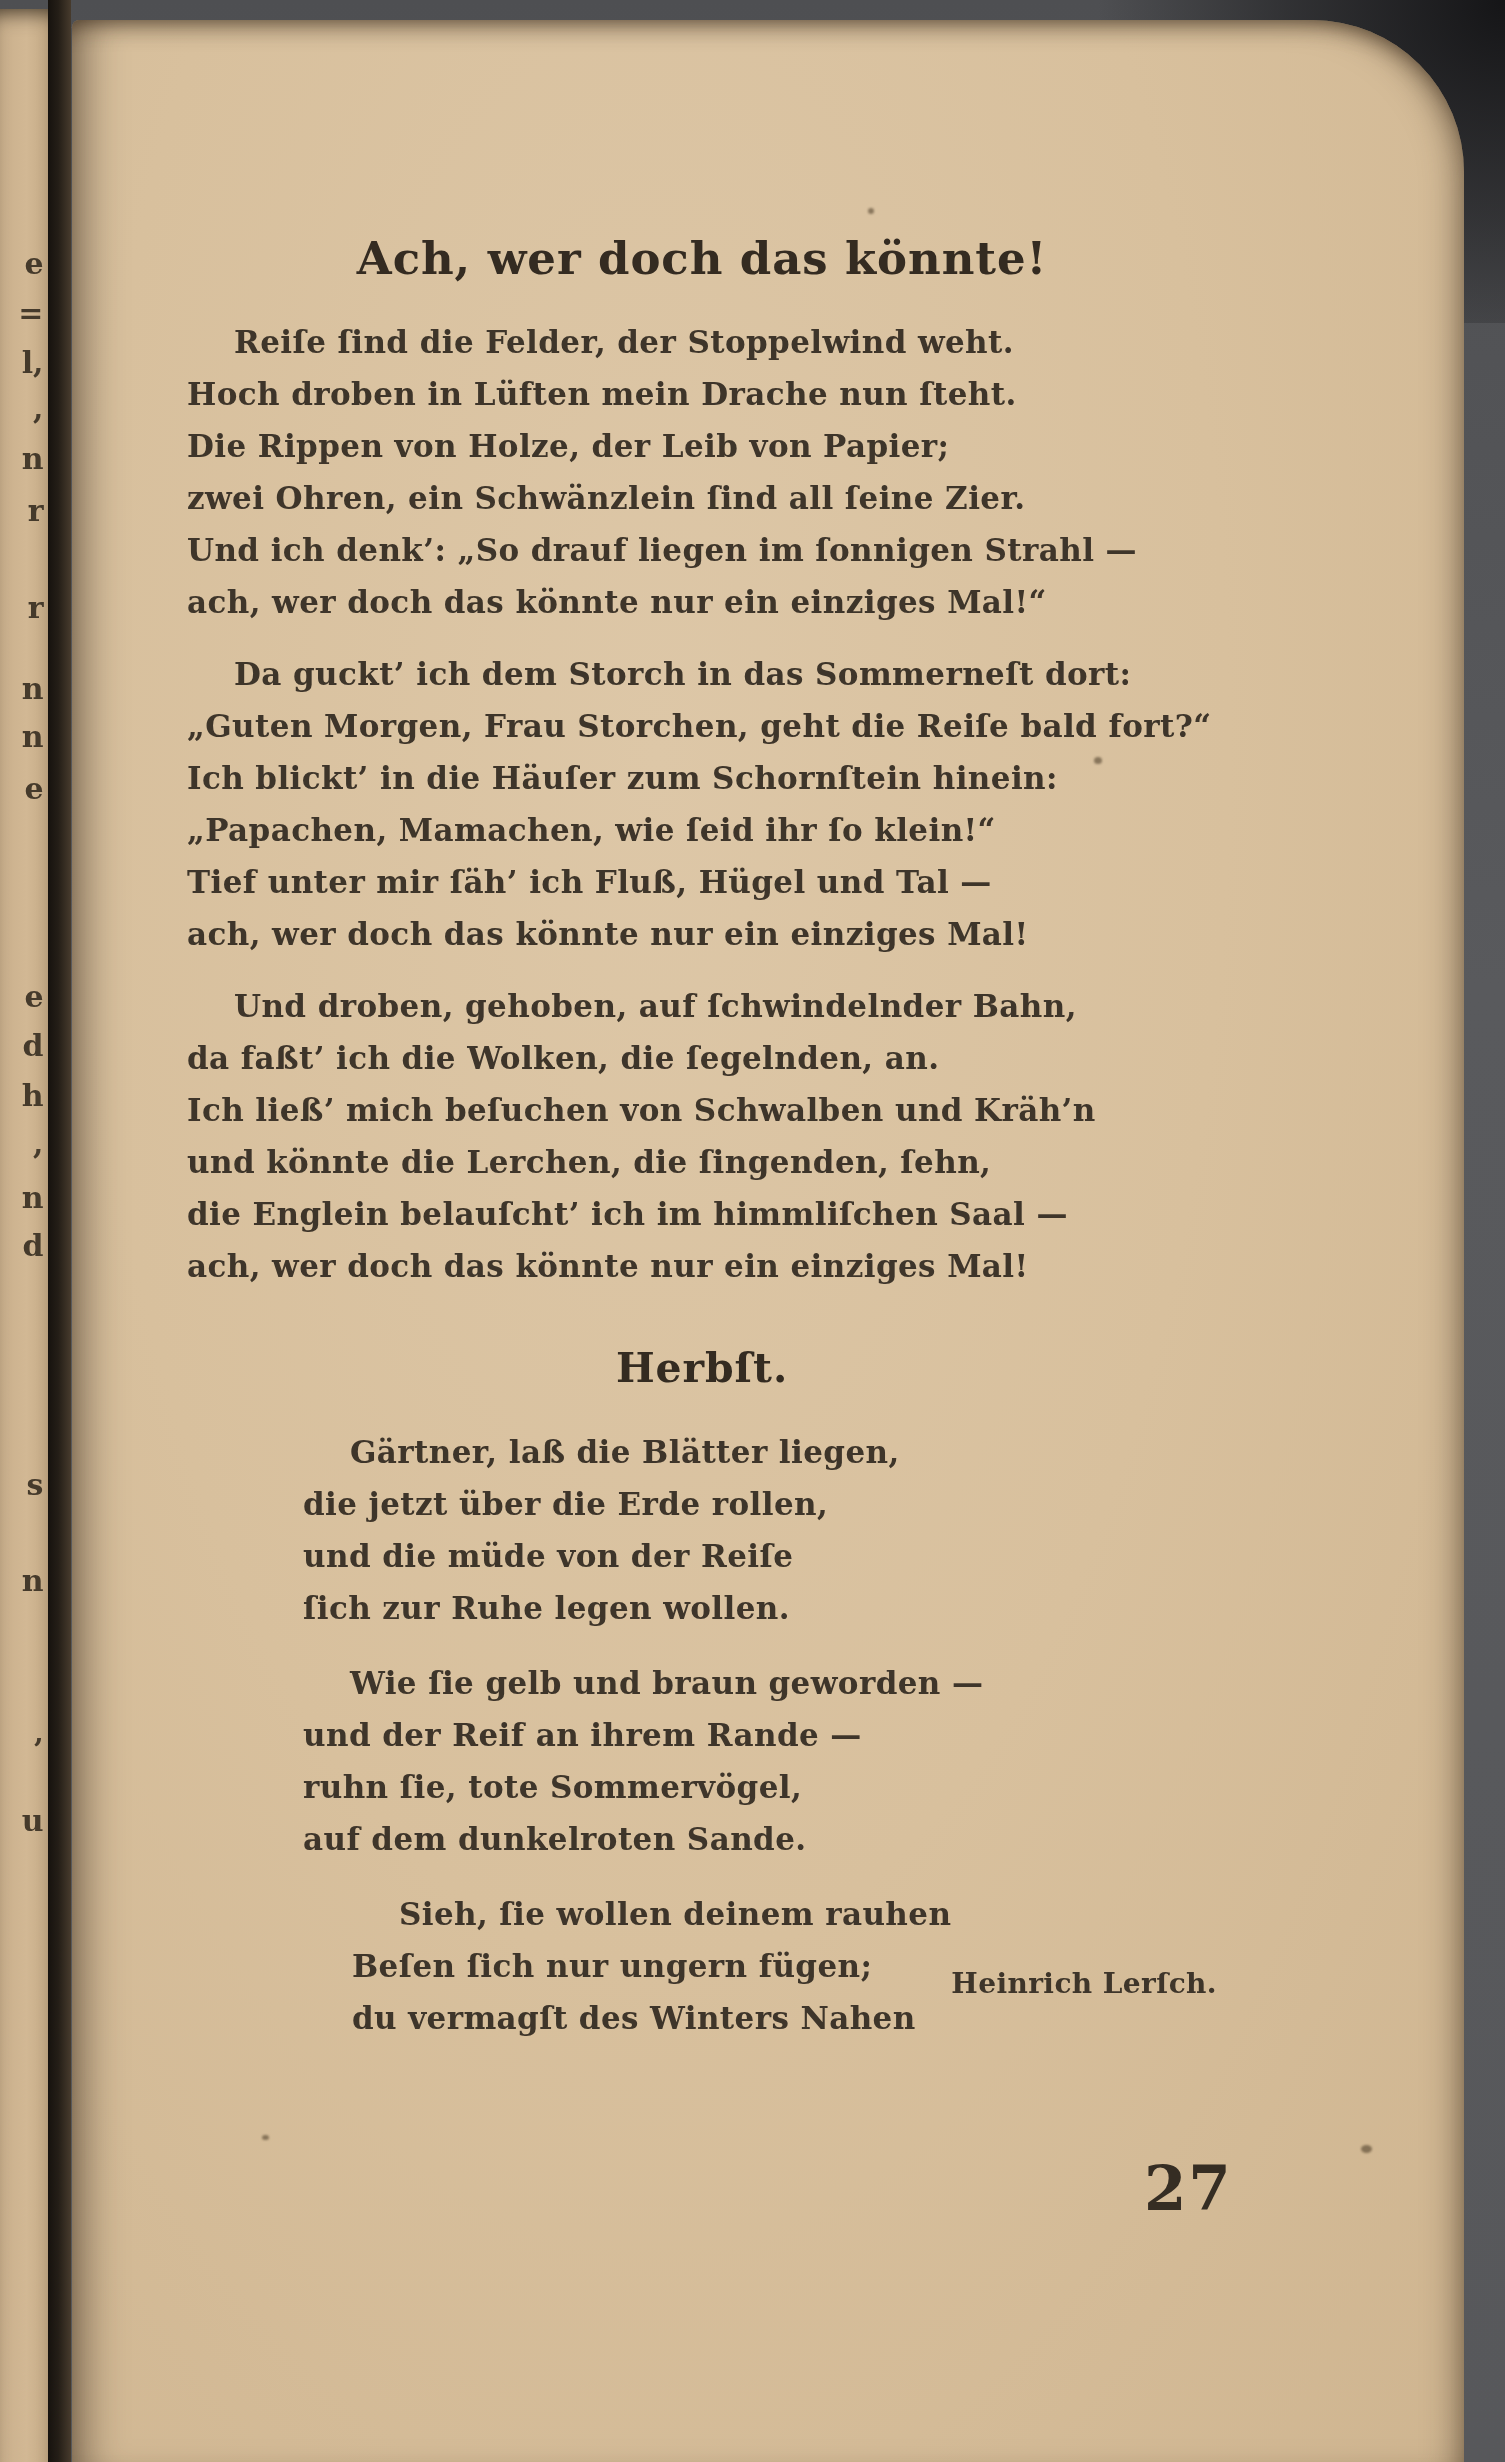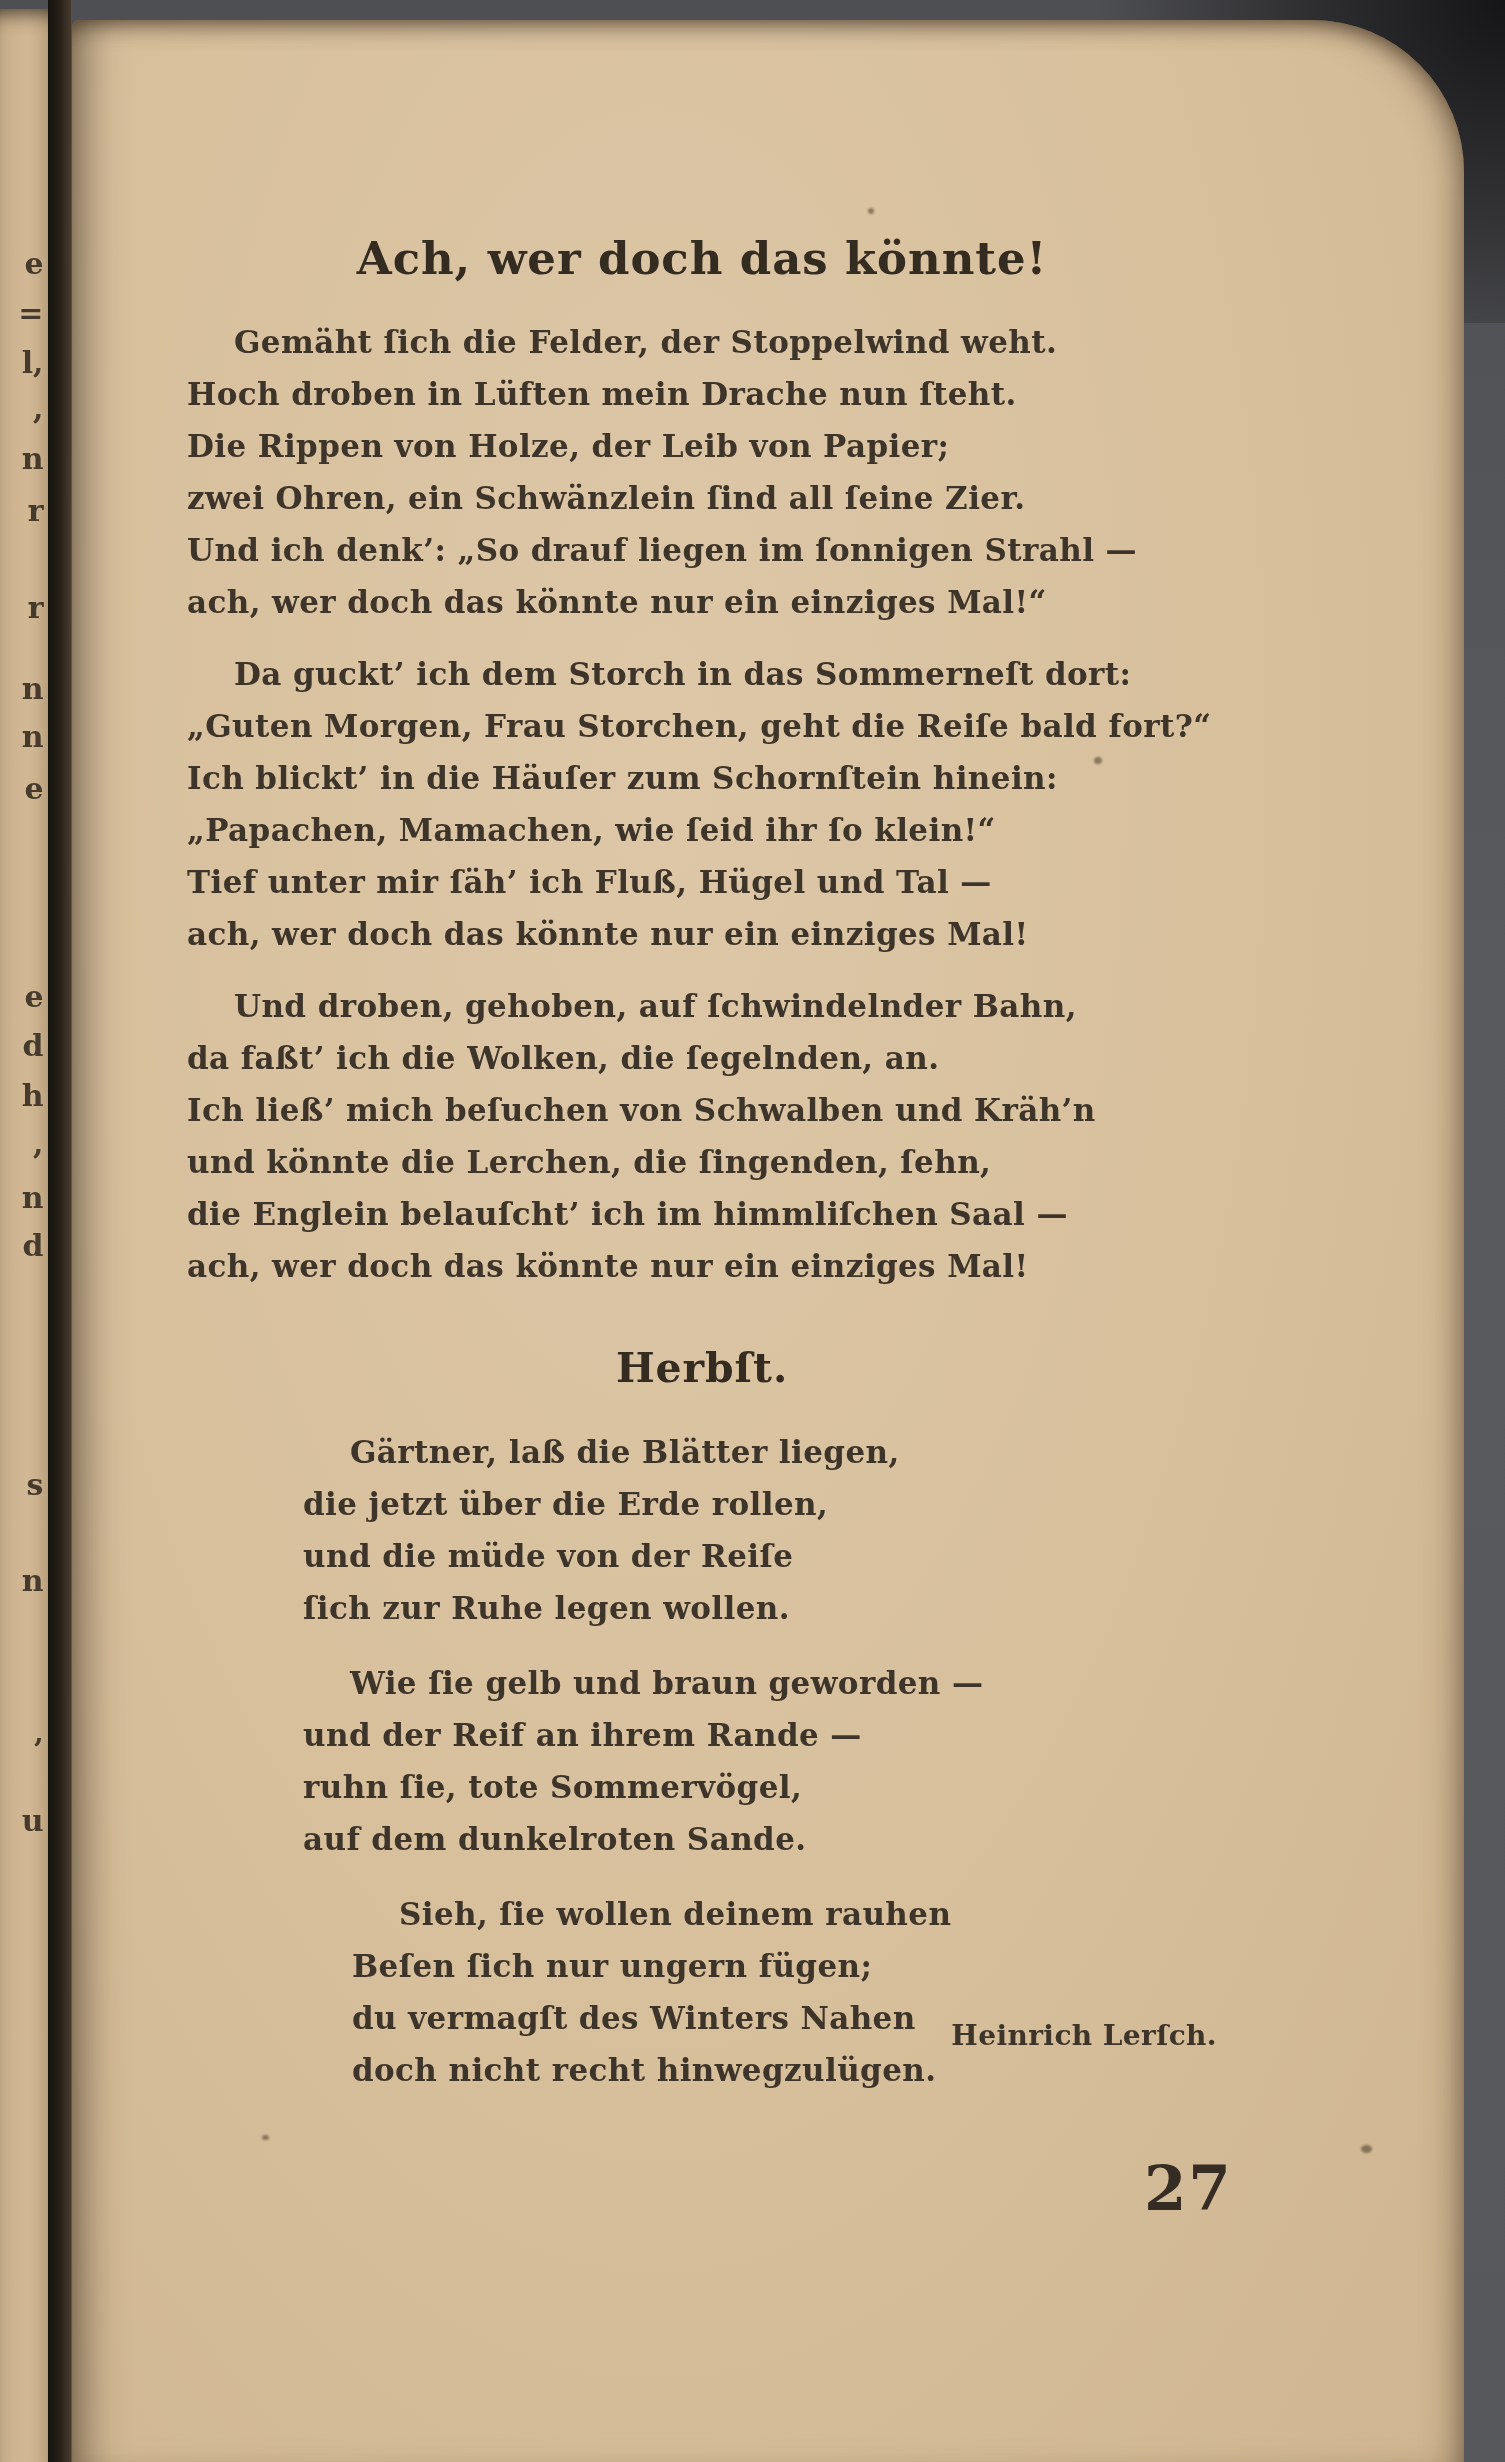--- a/index.html
+++ b/index.html
@@ -117,21 +117,21 @@
     <div class="speck" style="left:796px; top:188px; width:6.3px; height:6.3px;"></div>
     <div class="speck" style="left:1022px; top:737px; width:8px; height:7.2px;"></div>
     <div class="speck" style="left:1289px; top:2125px; width:10.8px; height:8px;"></div>
     <div class="speck" style="left:190px; top:2115px; width:7.2px; height:5.4px;"></div>
 
     <div class="content">
 
       <section class="poem">
         <h1 class="poem-title">Ach, wer doch das könnte!</h1>
         <div class="stanza">
-            <div class="line first">Gemäht ſich die Felder, der Stoppelwind weht.</div>
+            <div class="line first">Reiſe ſind die Felder, der Stoppelwind weht.</div>
             <div class="line">Hoch droben in Lüften mein Drache nun ſteht.</div>
             <div class="line">Die Rippen von Holze, der Leib von Papier;</div>
             <div class="line">zwei Ohren, ein Schwänzlein ſind all ſeine Zier.</div>
             <div class="line">Und ich denk’: „So drauf liegen im ſonnigen Strahl —</div>
             <div class="line">ach, wer doch das könnte nur ein einziges Mal!“</div>
           </div>
         <div class="stanza">
             <div class="line first">Da guckt’ ich dem Storch in das Sommerneſt dort:</div>
             <div class="line">„Guten Morgen, Frau Storchen, geht die Reiſe bald fort?“</div>
             <div class="line">Ich blickt’ in die Häuſer zum Schornſtein hinein:</div>
@@ -162,21 +162,20 @@
               <div class="line first">Wie ſie gelb und braun geworden —</div>
               <div class="line">und der Reif an ihrem Rande —</div>
               <div class="line">ruhn ſie, tote Sommervögel,</div>
               <div class="line">auf dem dunkelroten Sande.</div>
             </div>
           <div class="stanza-row">
             <div class="stanza">
                 <div class="line first">Sieh, ſie wollen deinem rauhen</div>
                 <div class="line">Beſen ſich nur ungern fügen;</div>
                 <div class="line">du vermagſt des Winters Nahen</div>
-                <div class="line">doch nicht recht hinwegzulügen.</div>
               </div>
             <div class="author author-inline">Heinrich Lerſch.</div>
           </div>
         </div>
       </section>
 
     </div>
 
     <div class="page-number">27</div>
 

